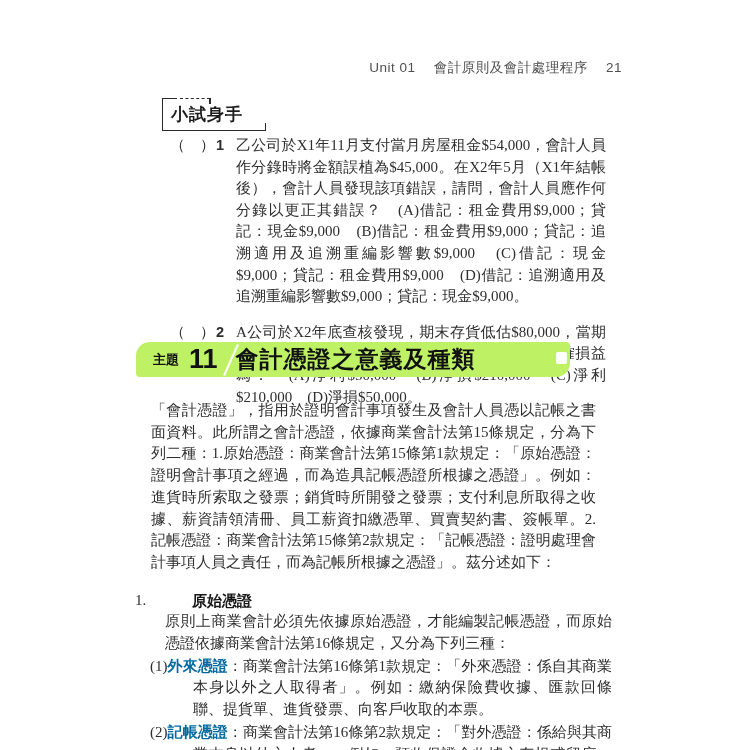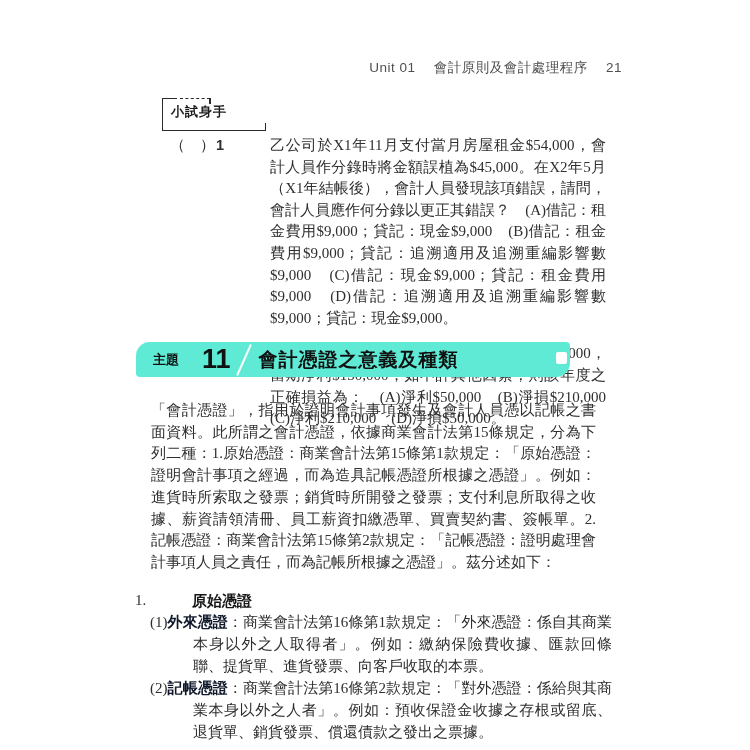--- a/index.html
+++ b/index.html
@@ -33,48 +33,48 @@
   }
   .quiz-box .top-tick {
     position:absolute; top:0; left:46px; width:1.5px; height:6px; background:#2a2a2a;
   }
   .quiz-box .right-tick {
     position:absolute; right:0; bottom:0; width:1.5px; height:7px; background:#2a2a2a;
   }
   .quiz-box .quiz-label {
     position:absolute; left:8px; top:5px;
     font-family:"Liberation Sans","DejaVu Sans",sans-serif;
-    font-weight:bold; font-size:13px; color:#1c1c1c; letter-spacing:1px;
+    font-weight:bold; font-size:17px; color:#1c1c1c; letter-spacing:1px;
     white-space:nowrap;
   }
 
   
   .questions { position:absolute; left:170px; top:135px; width:436px; }
   .question { display:flex; font-size:15px; line-height:21.6px; margin-bottom:14px; }
   .q-blank { flex:none; width:46px; white-space:nowrap; }
   .q-num {
     flex:none; width:20px; font-weight:bold;
     font-family:"Liberation Sans","DejaVu Sans",sans-serif; font-size:14.5px;
   }
-  .q-text { flex:1; text-align:justify; text-justify:inter-ideograph;margin-left:34px; }
+  .q-text { flex:1; text-align:justify; text-justify:inter-ideograph; }
 
   
   .topic-band {
     position:absolute; left:136px; top:342px; width:434px; height:35px;
-    background:#5eead4; border-radius:14px 4px 14px 4px;
+    background:#bef264; border-radius:14px 4px 14px 4px;
     display:flex; align-items:center;
     font-family:"Liberation Sans","DejaVu Sans",sans-serif;
   }
   .topic-label { font-size:13px; font-weight:bold; color:#111; margin-left:17px; }
-  .topic-number { font-size:27px; font-weight:bold; color:#111; margin-left:23px; line-height:35px; }
+  .topic-number { font-size:27px; font-weight:bold; color:#111; margin-left:10px; line-height:35px; }
   .topic-slash {
     width:2px; height:34px; background:#ffffff; transform:rotate(24deg);
     margin-left:12px; margin-right:4px;
   }
-  .topic-title { font-size:19px; font-weight:bold; color:#111; margin-left:10px; letter-spacing:1px; }
+  .topic-title { font-size:23px; font-weight:bold; color:#111; letter-spacing:1px; }
   .topic-square {
     position:absolute; right:3px; top:10px; width:11px; height:12px;
     background:#ffffff; border-radius:2px;
   }
 
   
   .content {
     position:absolute; left:135px; top:384px; width:477px;
     font-size:15px; line-height:21.7px; text-align:justify; text-justify:inter-ideograph;
   }
@@ -82,21 +82,21 @@
   .sec-head { display:flex; margin-top:2px; }
   .sec-no { flex:none; width:17px; }
   .sec-title {
     font-family:"Liberation Sans","DejaVu Sans",sans-serif;
     font-weight:bold; color:#161616;margin-left:40px;
   }
   .sec-body { padding-left:30px; }
   .sec-item { padding-left:58px; text-indent:-43px; }
   .term {
     font-family:"Liberation Sans","DejaVu Sans",sans-serif;
-    font-weight:bold; color:#0f172a;
+    font-weight:bold; color:#0369a1;
   }
 </style>
 </head>
 <body>
 
 <div class="page">
 
   <div class="running-head">
     <span>Unit 01</span>
     <span class="rh-title">會計原則及會計處理程序</span>
@@ -133,20 +133,21 @@
   </div>
 
   <div class="content">
     <p class="intro">「會計憑證」，指用於證明會計事項發生及會計人員憑以記帳之書面資料。此所謂之會計憑證，依據商業會計法第15條規定，分為下列二種：1.原始憑證：商業會計法第15條第1款規定：「原始憑證：證明會計事項之經過，而為造具記帳憑證所根據之憑證」。例如：進貨時所索取之發票；銷貨時所開發之發票；支付利息所取得之收據、薪資請領清冊、員工薪資扣繳憑單、買賣契約書、簽帳單。2.記帳憑證：商業會計法第15條第2款規定：「記帳憑證：證明處理會計事項人員之責任，而為記帳所根據之憑證」。茲分述如下：</p>
 
     <div class="sec-head">
       <span class="sec-no">1.</span>
       <span class="sec-title">原始憑證</span>
     </div>
 
+    <div class="sec-body">原則上商業會計必須先依據原始憑證，才能編製記帳憑證，而原始憑證依據商業會計法第16條規定，又分為下列三種：</div>
 
     <div class="sec-item">
       <span>(1)</span><span class="term">外來憑證</span><span>：商業會計法第16條第1款規定：「外來憑證：係自其商業本身以外之人取得者」。例如：繳納保險費收據、匯款回條聯、提貨單、進貨發票、向客戶收取的本票。</span>
     </div>
 
     <div class="sec-item">
       <span>(2)</span><span class="term">記帳憑證</span><span>：商業會計法第16條第2款規定：「對外憑證：係給與其商業本身以外之人者」。例如：預收保證金收據之存根或留底、退貨單、銷貨發票、償還債款之發出之票據。</span>
     </div>
   </div>
 

